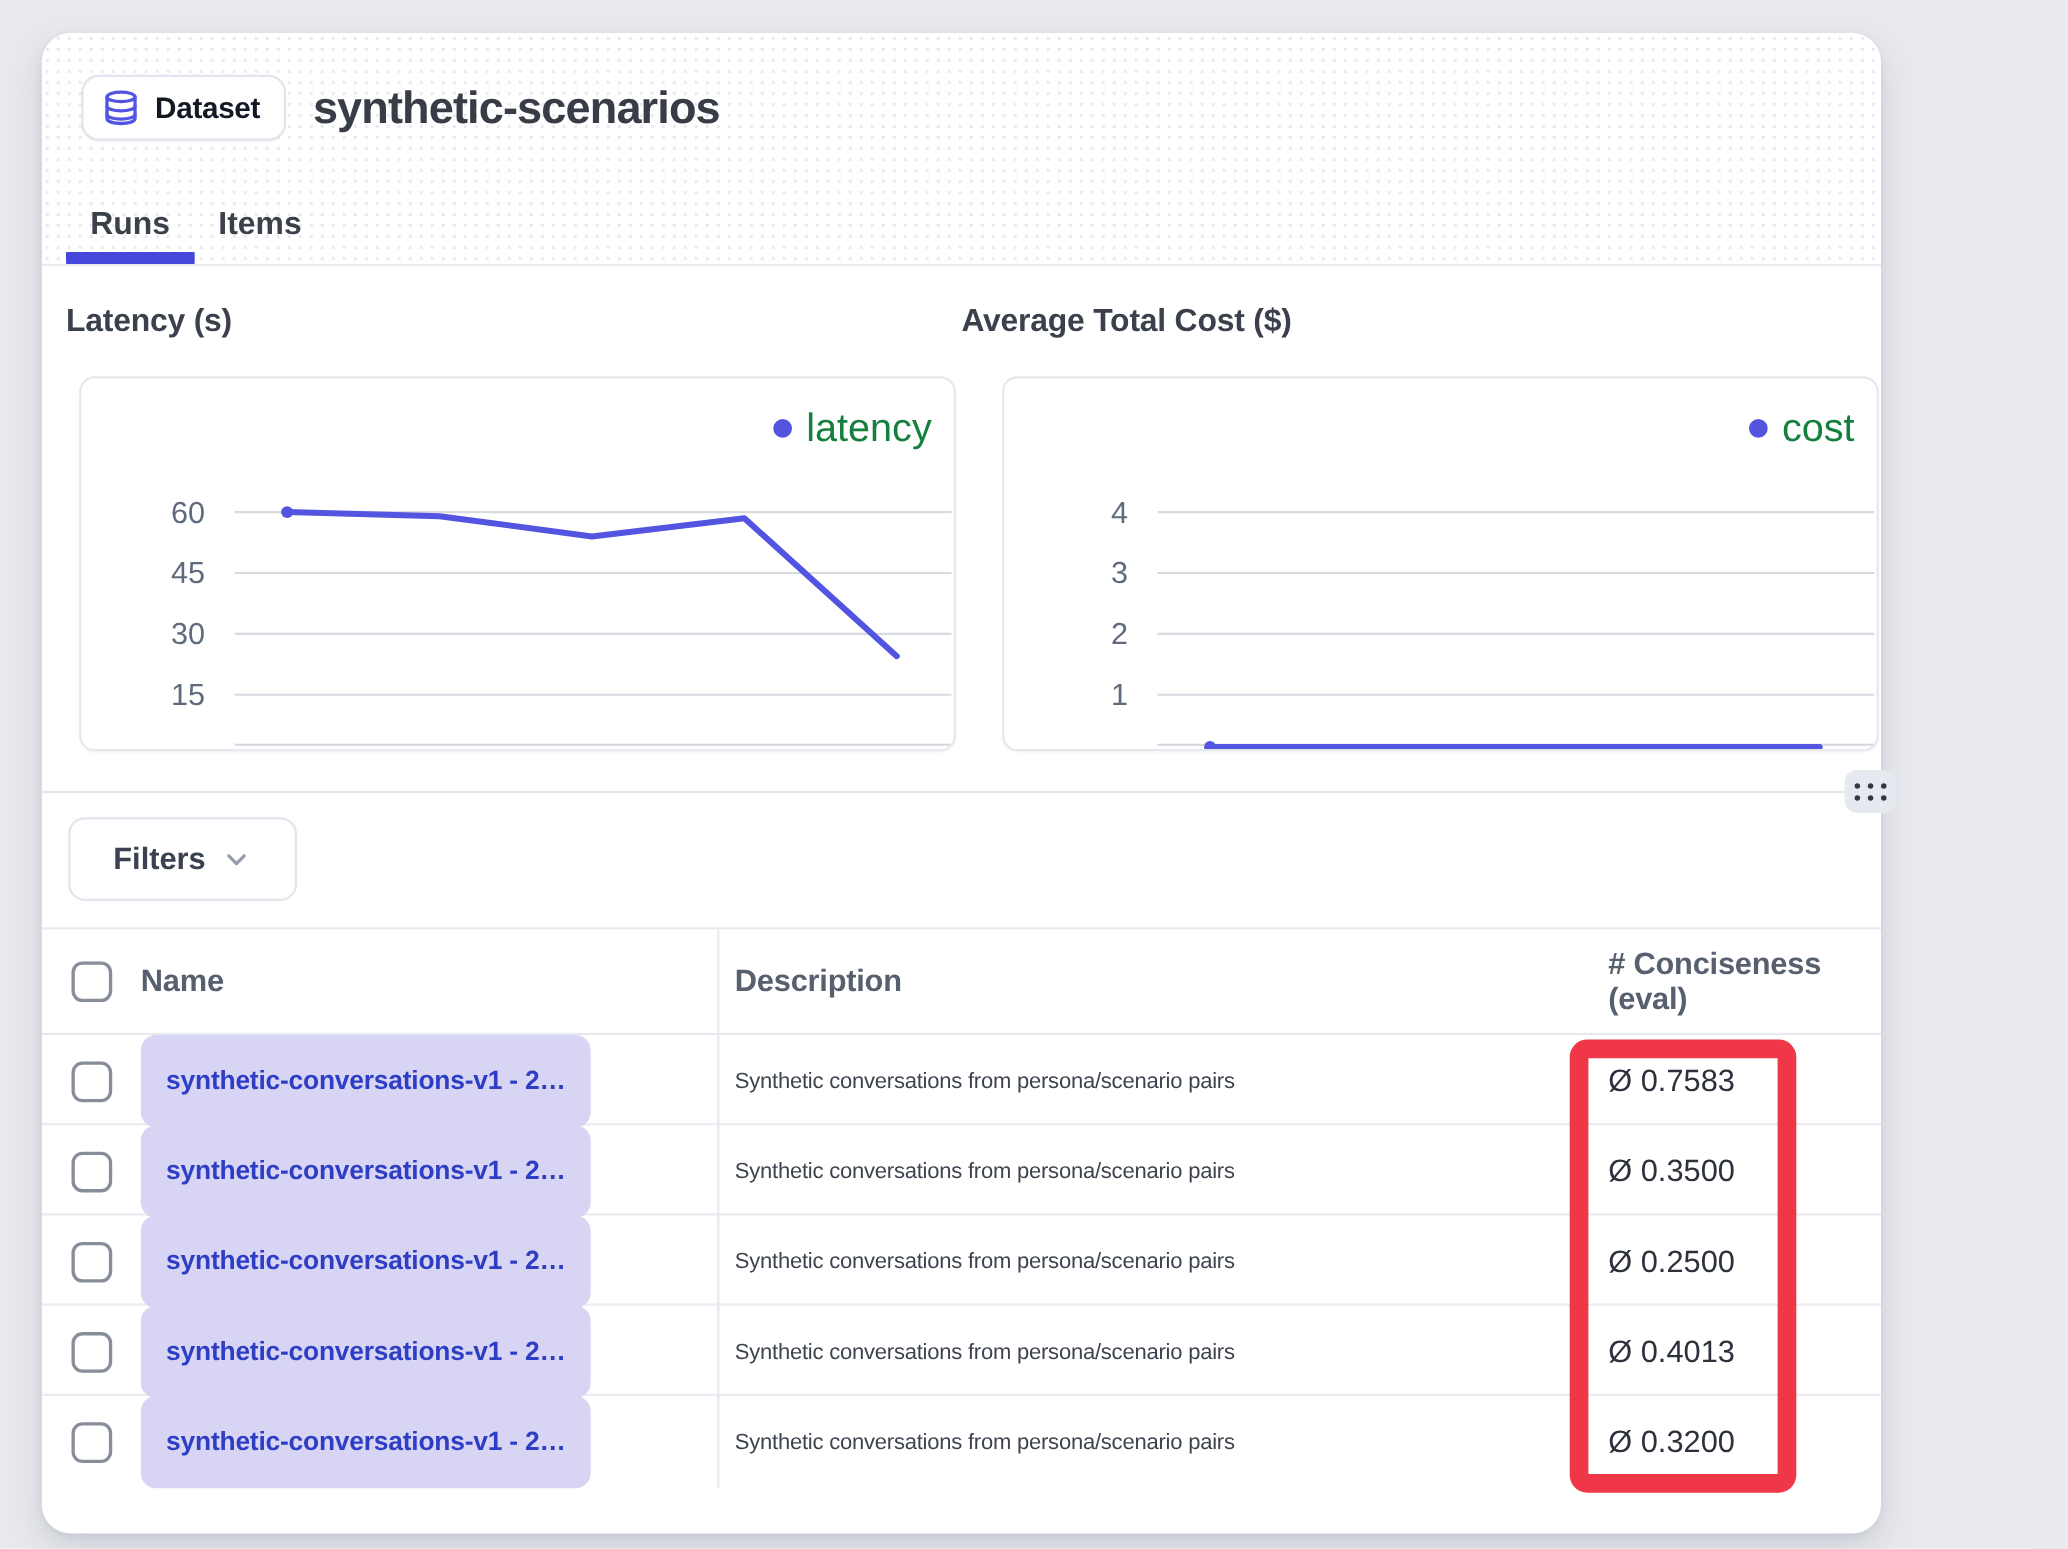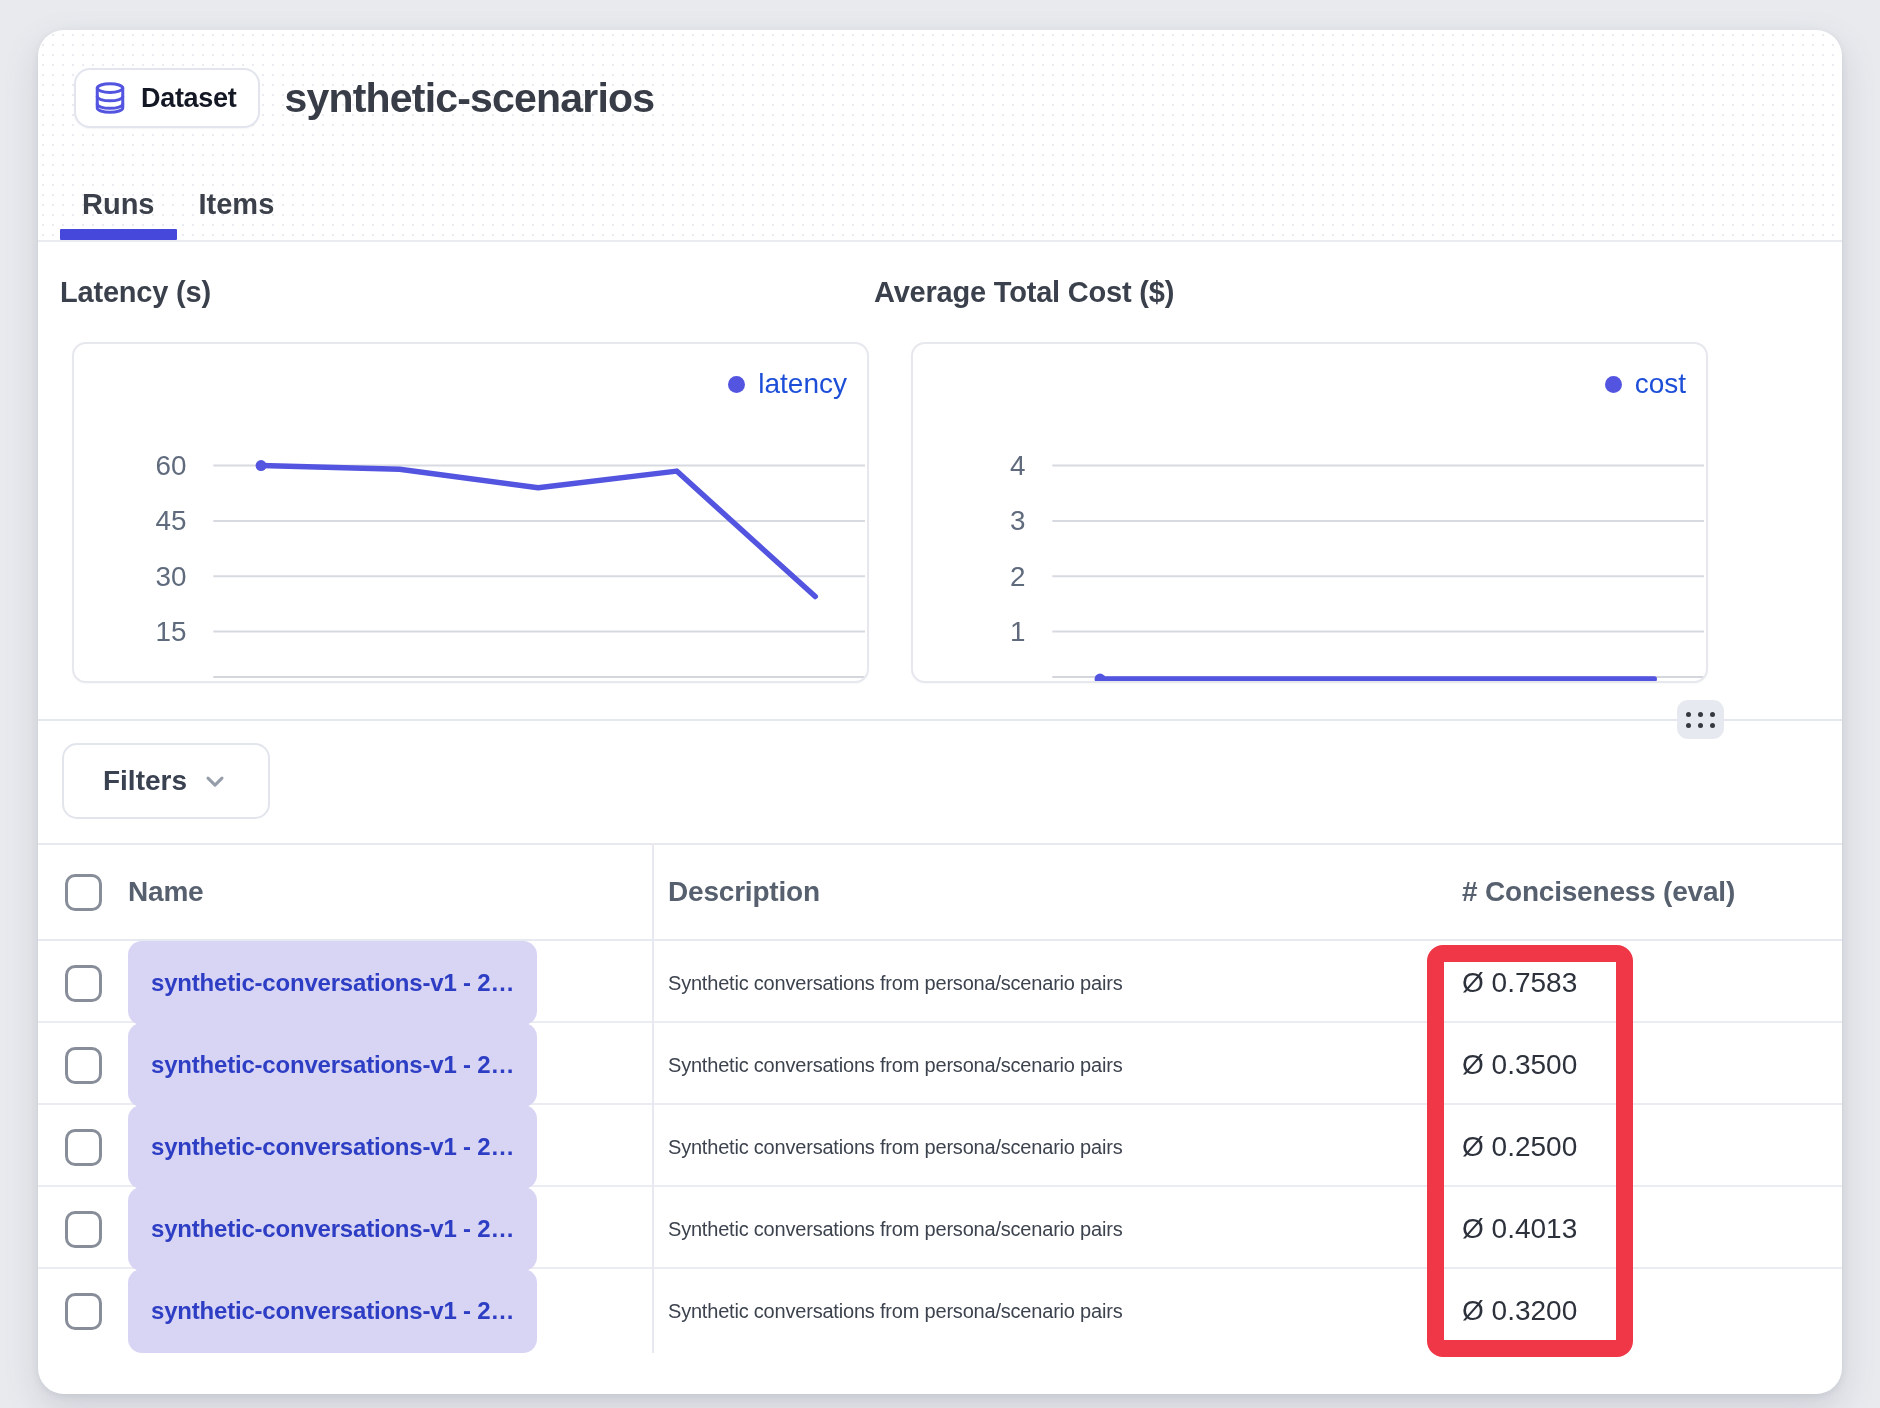--- a/index.html
+++ b/index.html
@@ -2,21 +2,21 @@
 <html style="--page-bg: #e9eaee; --accent: #5355e0; --underline: #4648dc; --annotation: #ef3747; --pill-bg: #d8d5f4; --pill-text: #2d3ec4;"><head>
 <meta charset="utf-8">
 <style>
   * { margin:0; padding:0; box-sizing:border-box; }
   html,body { width:1880px; height:1408px; }
   body { font-family:"Liberation Sans","DejaVu Sans",sans-serif; overflow:hidden; }
 
   .page { position:relative; width:1880px; height:1408px; background:var(--page-bg,#e9eaee); }
 
   .card {
-    position:absolute; left:38px; top:30px; width:1804px; height:1364px;
+    position:absolute; left:38px; top:30px; width:1672px; height:1364px;
     background:#ffffff; border-radius:26px;
     box-shadow:0 14px 34px rgba(90,100,120,.20), 0 2px 6px rgba(90,100,120,.10);
   }
 
   
   .hdr {
     position:absolute; left:0; top:0; right:0; height:212px;
     border-radius:26px 26px 0 0;
     background-image:radial-gradient(circle, #e9ebf1 1.3px, transparent 1.4px);
     background-size:10px 10px;
@@ -47,21 +47,21 @@
 
   .chart-card {
     position:absolute; top:312px; width:797px; height:341px;
     border:2px solid #e6e8ee; border-radius:14px; background:#fff;
     box-shadow:0 1px 2px rgba(60,70,90,.04);
   }
   .cc1 { left:34px; } .cc2 { left:873px; }
   .chart-card svg.plot { position:absolute; inset:0; width:100%; height:100%; border-radius:12px; }
   .legend { position:absolute; top:24px; right:20px; display:flex; align-items:center; gap:13px; z-index:2; }
   .legend .dot { width:17px; height:17px; border-radius:50%; background:var(--accent,#5355e0); }
-  .legend .lbl { font-size:28px; color:#1d4ed8; }
+  .legend .lbl { font-size:36px; color:#15803d; }
 
   .charts-divider { position:absolute; left:0; right:0; top:689px; height:2px; background:#e4e7ee; }
   .drag-handle {
     position:absolute; left:1639px; top:670px; width:47px; height:39px;
     background:#e7e9f0; border-radius:11px; display:grid;
     grid-template-columns:repeat(3,5px); grid-template-rows:repeat(2,5px);
     gap:6px 7px; place-content:center; cursor:grab;
   }
   .drag-handle span { width:5px; height:5px; border-radius:50%; background:#34383f; }
 

